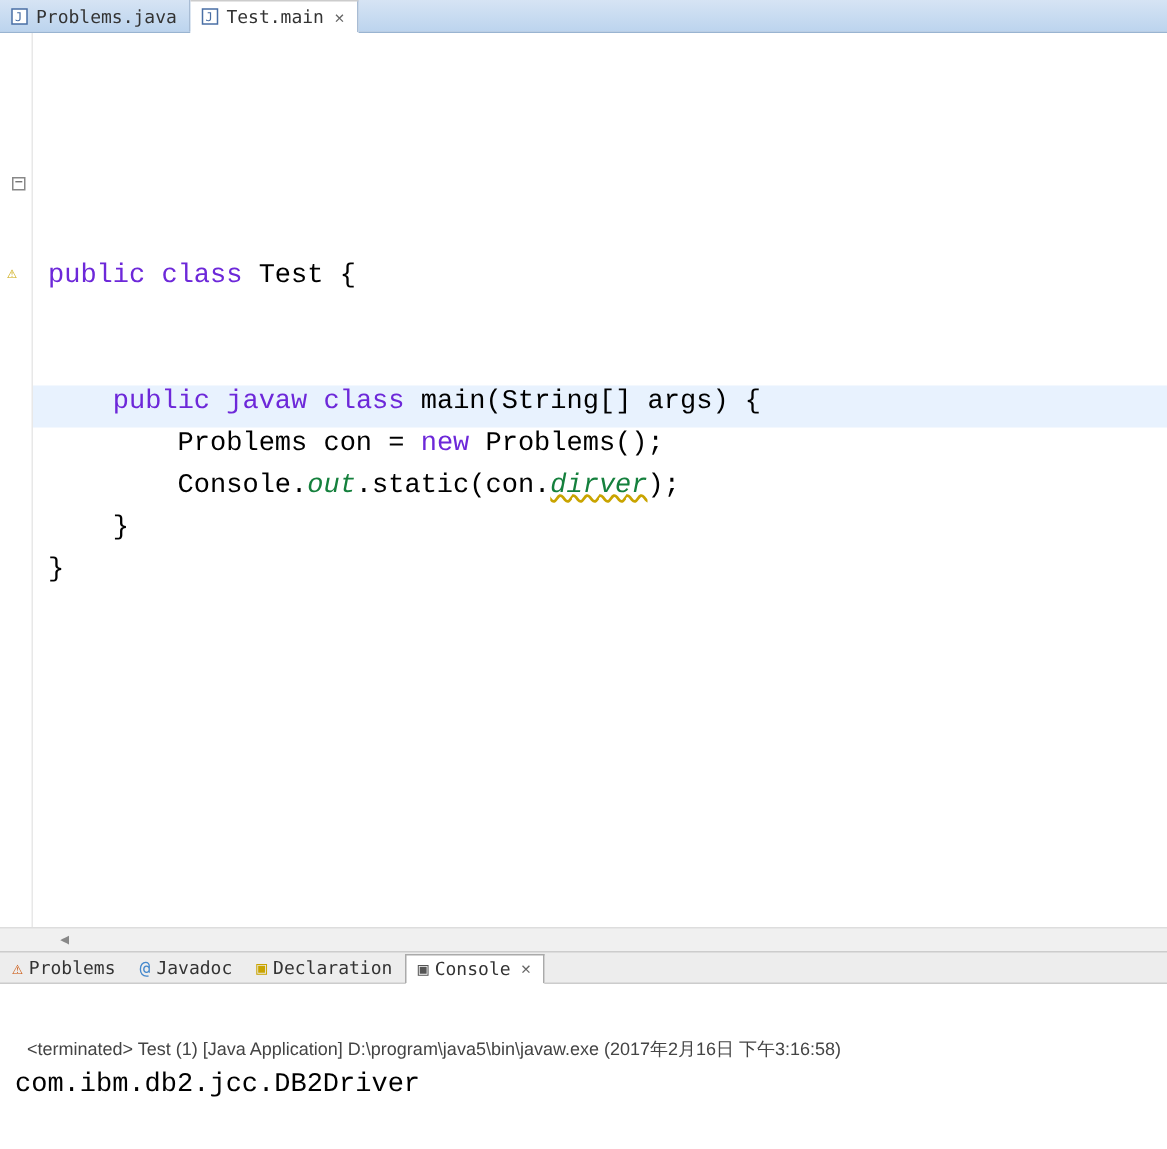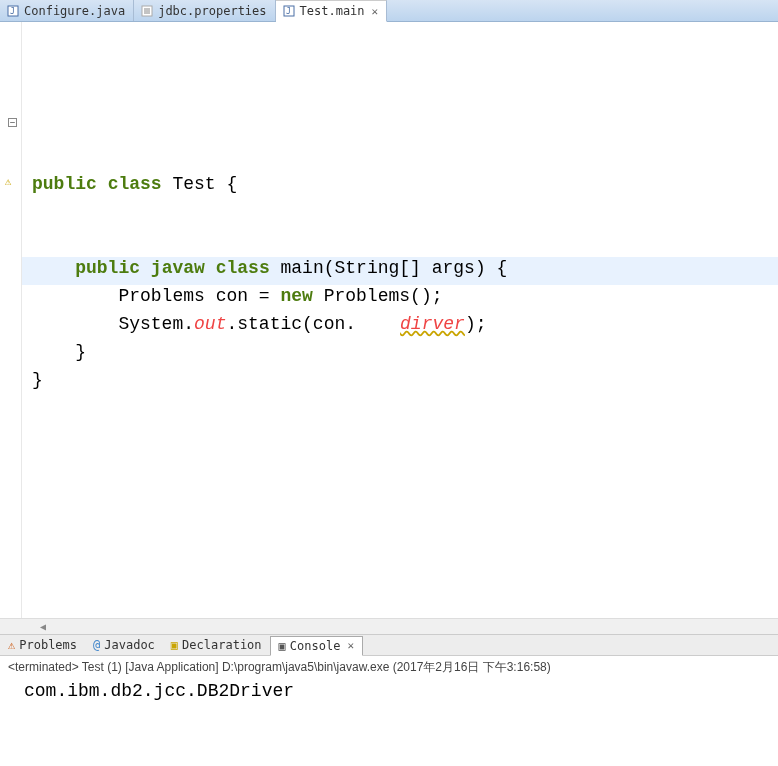--- a/index.html
+++ b/index.html
@@ -88,24 +88,24 @@
 }
 .hl-line {
   position: absolute;
   left: 0;
   right: 0;
   top: 235px;
   height: 28px;
   background: #e8f2fe;
 }
 .code { position: relative; z-index: 1; }
-.kw { color: #4d7c0f; font-weight: bold; }
+.kw { color: #6d28d9; font-weight: normal; }
 .cls { color: #000; }
-.fld-it { color: #ef4444; font-style: italic; }
-.warn-underline { text-decoration: underline wavy #c9a400; margin-left: 44px; }
+.fld-it { color: #15803d; font-style: italic; }
+.warn-underline { text-decoration: underline wavy #c9a400; }
 .hscroll {
   height: 16px;
   background: #f0f0f0;
   border-top: 1px solid #ddd;
   display: flex;
   align-items: center;
   padding-left: 40px;
 }
 .hscroll-arrow { color: #888; font-size: 10px; }
 .bottom-tabs {
@@ -126,27 +126,28 @@
   cursor: pointer;
   color: #333;
 }
 .btab.active {
   background: #fff;
   border: 1px solid #aaa;
   border-bottom: 1px solid #fff;
   margin-bottom: -1px;
 }
 .console-status {
-  padding: 3px 8px;
+  padding: 3px 18px;
   font-family: Tahoma, sans-serif;
   font-size: 12px;
   color: #444;
+  margin-top: 32px;
 }
 .console-output {
-  padding: 2px 24px;
+  padding: 2px 10px;
   font-family: "Consolas", "Courier New", monospace;
   font-size: 18px;
   color: #000;
 }
 .ic-java { color: #4a6fa5; }
 .ic-prop { color: #888; }
 .ic-prob { color: #c94e00; }
 .ic-jdoc { color: #4488cc; }
 .ic-decl { color: #c9a400; }
 .ic-cons { color: #555; }
@@ -155,32 +156,21 @@
 <body>
 
 <div class="tab-bar">
   <div class="tab">
     <span class="tab-icon ic-java">
       <svg width="12" height="12" viewBox="0 0 12 12">
           <rect x="1" y="1" width="10" height="10" fill="#fff" stroke="#4a6fa5"></rect>
           <text x="3" y="9" font-size="8" fill="#4a6fa5">J</text>
         </svg>
     </span>
-    <span>Configure.java</span>
-  </div>
-  <div class="tab">
-    <span class="tab-icon ic-prop">
-      <svg width="12" height="12" viewBox="0 0 12 12">
-          <rect x="1" y="1" width="10" height="10" fill="#fff" stroke="#aaa"></rect>
-          <line x1="3" y1="4" x2="9" y2="4" stroke="#888"></line>
-          <line x1="3" y1="6" x2="9" y2="6" stroke="#888"></line>
-          <line x1="3" y1="8" x2="9" y2="8" stroke="#888"></line>
-        </svg>
-    </span>
-    <span>jdbc.properties</span>
+    <span>Problems.java</span>
   </div>
   <div class="tab active">
     <span class="tab-icon ic-java">
       <svg width="12" height="12" viewBox="0 0 12 12">
           <rect x="1" y="1" width="10" height="10" fill="#fff" stroke="#4a6fa5"></rect>
           <text x="3" y="9" font-size="8" fill="#4a6fa5">J</text>
         </svg>
     </span>
     <span>Test.main</span>
     <span class="close-x">✕</span>
@@ -192,21 +182,21 @@
     <div class="fold-minus">−</div>
     <div class="marker-warn">⚠</div>
   </div>
   <div class="editor">
     <div class="hl-line"></div>
     <div class="code">
 <br><span class="kw">public</span><span> </span><span class="kw">class</span><span class="cls"> Test {</span>
 <br>
 <span>    </span><span class="kw">public</span><span> </span><span class="kw">javaw</span><span> </span><span class="kw">class</span><span class="cls"> main(String[] args) {</span>
 <span>        Problems con = </span><span class="kw">new</span><span class="cls"> Problems();</span>
-<span>        System.</span><span class="fld-it">out</span><span>.static(con.</span><span class="fld-it warn-underline">dirver</span><span>);</span>
+<span>        Console.</span><span class="fld-it">out</span><span>.static(con.</span><span class="fld-it warn-underline">dirver</span><span>);</span>
 <span>    }</span>
 <span>}</span>
     </div>
   </div>
 </div>
 <div class="hscroll">
   <span class="hscroll-arrow">◀</span>
 </div>
 
 <div class="bottom-tabs">

